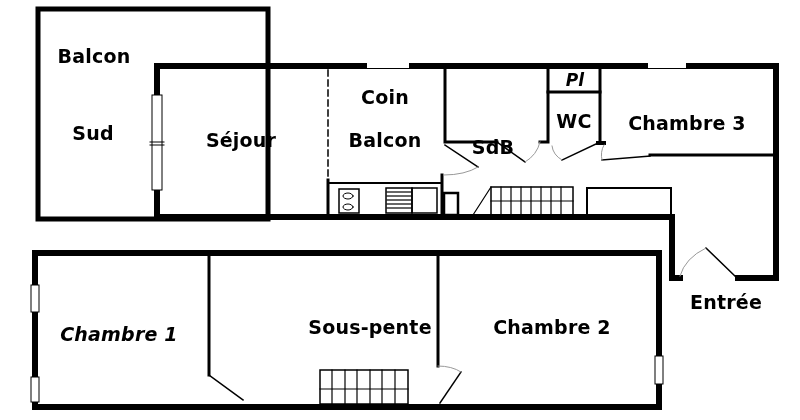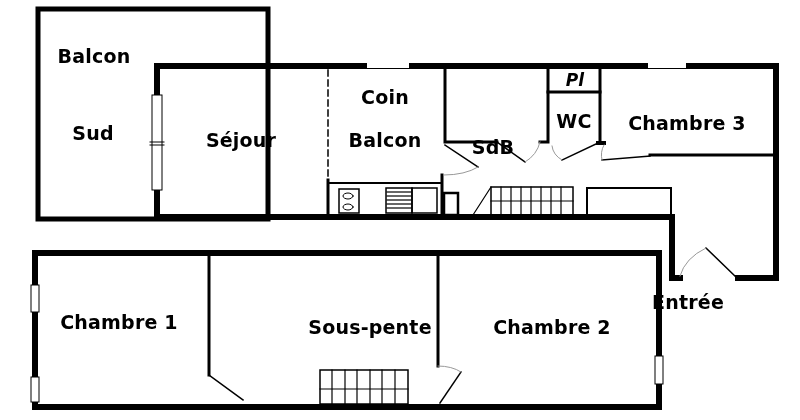--- a/index.html
+++ b/index.html
@@ -115,16 +115,16 @@
 
 <div class="label" style="left:94px;top:56px;">Balcon</div>
 <div class="label" style="left:93px;top:133px;">Sud</div>
 <div class="label" style="left:241px;top:140px;">Séjour</div>
 <div class="label" style="left:385px;top:97px;">Coin</div>
 <div class="label" style="left:385px;top:140px;">Balcon</div>
 <div class="label" style="left:493px;top:104px;margin-top:43px;">SdB</div>
 <div class="label small" style="left:575px;top:80px;">Pl</div>
 <div class="label" style="left:574px;top:121px;">WC</div>
 <div class="label" style="left:687px;top:107px;margin-top:16px;">Chambre 3</div>
-<div class="label" style="left:688px;top:302px;">Entrée</div>
-<div class="label" style="left:119px;top:322px;">Chambre 1</div>
+<div class="label" style="left:726px;top:302px;">Entrée</div>
+<div class="label" style="left:119px;top:334px;font-style:italic;">Chambre 1</div>
 <div class="label" style="left:326px;top:327px;margin-left:44px;">Sous-pente</div>
 <div class="label" style="left:552px;top:327px;">Chambre 2</div>
 
 </body></html>

